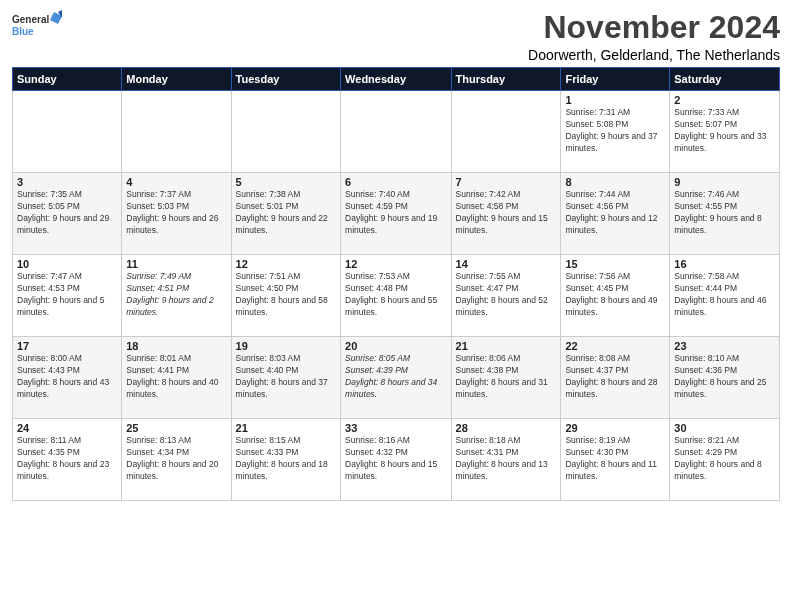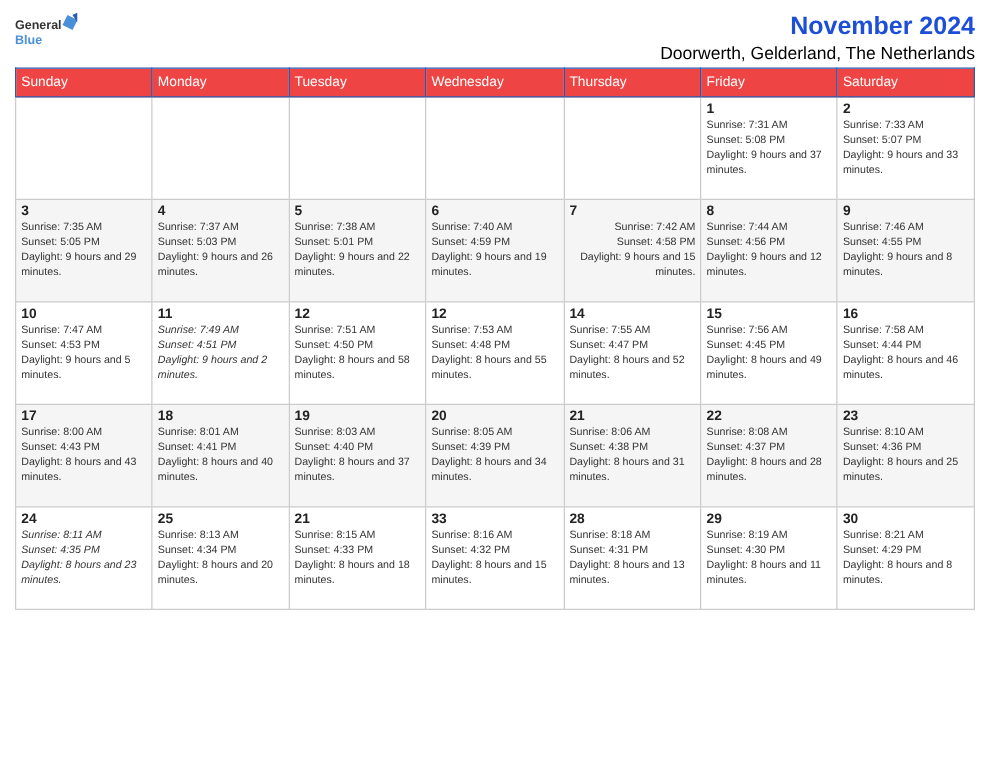--- a/index.html
+++ b/index.html
@@ -23,40 +23,40 @@
     }
     .logo {
       display: flex;
       align-items: center;
       gap: 4px;
     }
     .title-section {
       text-align: right;
     }
     .month-title {
-      font-size: 20px;
+      font-size: 32px;
       font-weight: bold;
-      color: #1d4ed8;
+      color: #404040;
       line-height: 1.1;
     }
     .location-title {
       font-size: 14px;
       color: #000000;
       margin-top: 2px;
     }
     .calendar {
       width: 100%;
       border-collapse: collapse;
       font-size: 9.5px;
     }
     .calendar thead th {
-      background: #ef4444;
+      background: #0f172a;
       color: #fff;
       font-size: 11px;
-      font-weight: normal;
+      font-weight: bold;
       padding: 5px 4px;
       text-align: left;
       border: 1px solid #2a5ab0;
     }
     .calendar tbody td {
       border: 1px solid #ccc;
       vertical-align: top;
       padding: 3px 4px;
       width: 113px;
       height: 82px;
@@ -153,21 +153,21 @@
 Daylight: 9 hours and 22 minutes.</div>
           </td>
           <td>
             <span class="day-number">6</span>
             <div class="day-info" style="white-space: pre-line;">Sunrise: 7:40 AM
 Sunset: 4:59 PM
 Daylight: 9 hours and 19 minutes.</div>
           </td>
           <td>
             <span class="day-number">7</span>
-            <div class="day-info" style="white-space: pre-line; text-align: right;">Sunrise: 7:42 AM
+            <div class="day-info" style="white-space: pre-line;">Sunrise: 7:42 AM
 Sunset: 4:58 PM
 Daylight: 9 hours and 15 minutes.</div>
           </td>
           <td>
             <span class="day-number">8</span>
             <div class="day-info" style="white-space: pre-line;">Sunrise: 7:44 AM
 Sunset: 4:56 PM
 Daylight: 9 hours and 12 minutes.</div>
           </td>
           <td>
@@ -235,21 +235,21 @@
 Daylight: 8 hours and 40 minutes.</div>
           </td>
           <td>
             <span class="day-number">19</span>
             <div class="day-info" style="white-space: pre-line;">Sunrise: 8:03 AM
 Sunset: 4:40 PM
 Daylight: 8 hours and 37 minutes.</div>
           </td>
           <td>
             <span class="day-number">20</span>
-            <div class="day-info" style="white-space: pre-line;">Sunrise: 8:05 AM
+            <div class="day-info" style="white-space: pre-line; font-style: italic;">Sunrise: 8:05 AM
 Sunset: 4:39 PM
 Daylight: 8 hours and 34 minutes.</div>
           </td>
           <td>
             <span class="day-number">21</span>
             <div class="day-info" style="white-space: pre-line;">Sunrise: 8:06 AM
 Sunset: 4:38 PM
 Daylight: 8 hours and 31 minutes.</div>
           </td>
           <td>
@@ -261,21 +261,21 @@
           <td>
             <span class="day-number">23</span>
             <div class="day-info" style="white-space: pre-line;">Sunrise: 8:10 AM
 Sunset: 4:36 PM
 Daylight: 8 hours and 25 minutes.</div>
           </td>
         </tr>
         <tr>
           <td>
             <span class="day-number">24</span>
-            <div class="day-info" style="white-space: pre-line; font-style: italic;">Sunrise: 8:11 AM
+            <div class="day-info" style="white-space: pre-line;">Sunrise: 8:11 AM
 Sunset: 4:35 PM
 Daylight: 8 hours and 23 minutes.</div>
           </td>
           <td>
             <span class="day-number">25</span>
             <div class="day-info" style="white-space: pre-line;">Sunrise: 8:13 AM
 Sunset: 4:34 PM
 Daylight: 8 hours and 20 minutes.</div>
           </td>
           <td>

